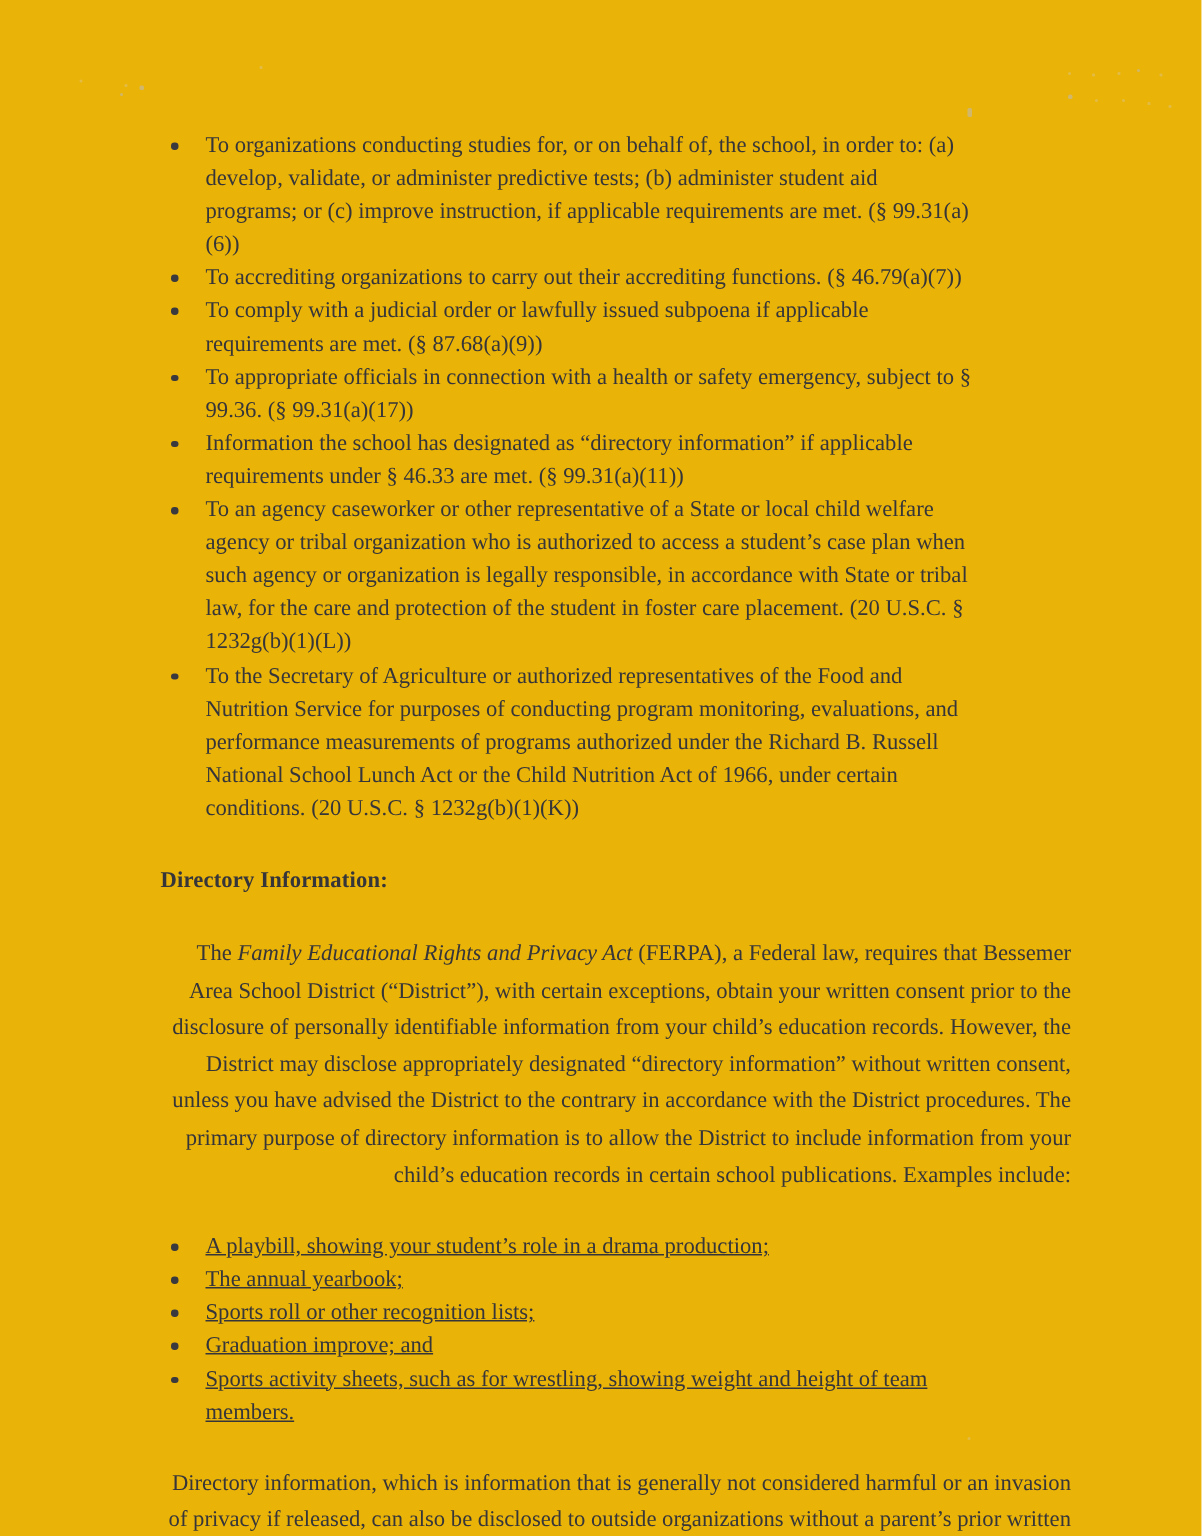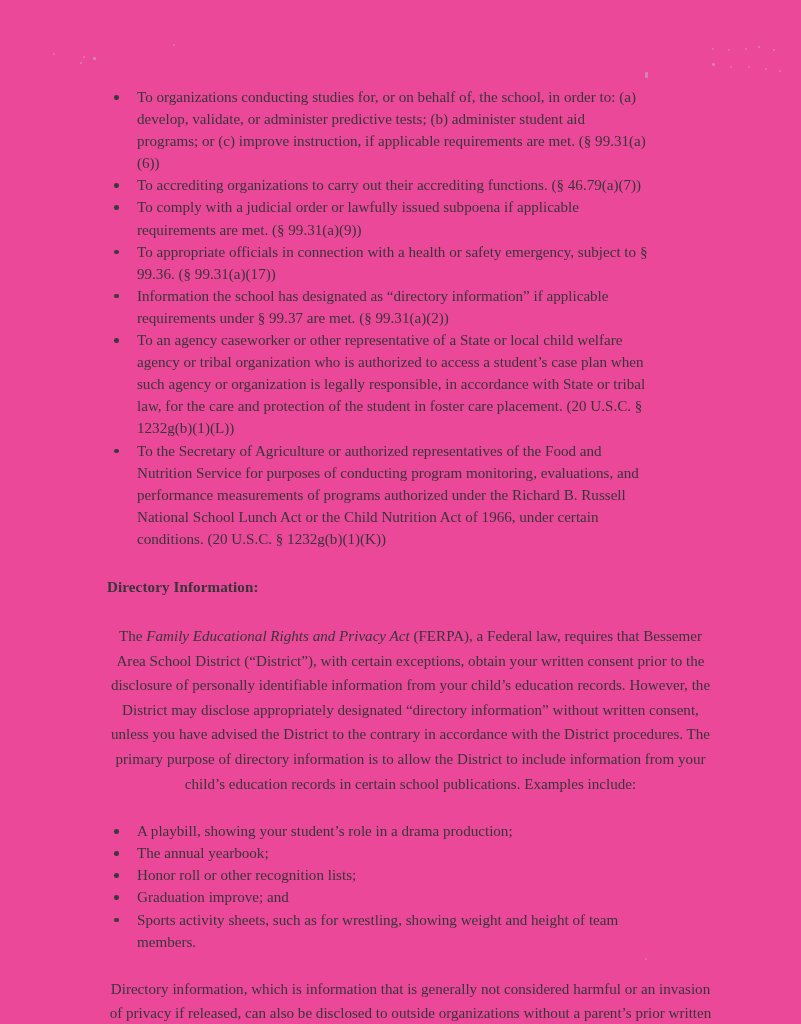--- a/index.html
+++ b/index.html
@@ -4,21 +4,21 @@
 <style>
   html, body {
     margin: 0;
     padding: 0;
     background: #ffffff;
   }
   .page {
     position: relative;
     width: 801px;
     height: 1024px;
-    background: #ec4899;
+    background: #eab308;
     overflow: hidden;
     font-family: "Liberation Serif", "DejaVu Serif", serif;
     color: #36363a;
     -webkit-font-smoothing: antialiased;
   }
 
   
   .speck {
     position: absolute;
     background: #b9b9bd;
@@ -54,36 +54,36 @@
     position: absolute;
     left: 7px;
     top: 9px;
     width: 4.6px;
     height: 4.6px;
     background: #3a3a3e;
     border-radius: 50%;
   }
   
   .list-indent-deep { margin-left: 66px; width: 541px; }
-  .list-indent-shallow { margin-left: 40px; width: 567px; }
+  .list-indent-shallow { margin-left: 40px; width: 567px; text-decoration: underline; }
 
   
   h2.section-heading {
     font-size: 15.1px;
     line-height: 22px;
     font-weight: bold;
     margin: 0;
     letter-spacing: .1px;
     font-family: Liberation Serif, serif;
   }
   p.body-para {
     font-size: 15.1px;
     line-height: 24.6px;
     margin: 0;
-    text-align: center;
+    text-align: right;
   }
   .ital { font-style: italic; }
   .gap-24 { height: 24px; }
   .gap-26 { height: 26px; }
 
   
   .content { filter: blur(0.18px); }
 </style>
 </head>
 <body>
@@ -108,41 +108,41 @@
     <div class="speck faint" style="left:765px; top:68px;  width:1.5px; height:1.5px;"></div>
     <div class="speck faint" style="left:779px; top:70px;  width:1.5px; height:1.5px;"></div>
     <div class="speck faint" style="left:645px; top:958px; width:2px;   height:2px;"></div>
   </div>
 
   <div class="content">
 
     <ul class="bullets list-indent-deep">
       <li><span>To organizations conducting studies for, or on behalf of, the school, in order to:  (a) develop, validate, or administer predictive tests; (b)  administer student aid programs; or (c)  improve instruction, if applicable requirements are met.  (§ 99.31(a)(6))</span></li>
       <li><span>To accrediting organizations to carry out their accrediting functions.  (§ 46.79(a)(7))</span></li>
-      <li><span>To comply with a judicial order or lawfully issued subpoena if applicable requirements are met.  (§ 99.31(a)(9))</span></li>
+      <li><span>To comply with a judicial order or lawfully issued subpoena if applicable requirements are met.  (§ 87.68(a)(9))</span></li>
       <li><span> To appropriate officials in connection with a health or safety emergency, subject to § 99.36.  (§ 99.31(a)(17))</span></li>
-      <li><span>Information the school has designated as “directory information” if applicable requirements under § 99.37 are met.  (§ 99.31(a)(2))</span></li>
+      <li><span>Information the school has designated as “directory information” if applicable requirements under § 46.33 are met.  (§ 99.31(a)(11))</span></li>
       <li><span> To an agency caseworker or other representative of a State or local child welfare agency or tribal organization who is authorized to access a student’s case plan when such agency or organization is legally responsible, in accordance with State or tribal law, for the care and protection of the student in foster care placement.  (20 U.S.C. § 1232g(b)(1)(L))</span></li>
       <li><span>To the Secretary of Agriculture or authorized representatives of the Food and Nutrition Service for purposes of conducting program monitoring, evaluations, and performance measurements of programs authorized under the Richard B. Russell National School Lunch Act or the Child Nutrition Act of 1966, under certain conditions.  (20 U.S.C. § 1232g(b)(1)(K))</span></li>
     </ul>
 
     <div class="gap-26"></div>
 
     <h2 class="section-heading">Directory Information:</h2>
 
     <div class="gap-26"></div>
 
     <p class="body-para"><span>The </span><span class="ital">Family Educational Rights and Privacy Act</span><span> (FERPA), a Federal law, requires that Bessemer Area School District (“District”), with certain exceptions, obtain your written consent prior to the disclosure of personally identifiable information from your child’s education records.  However, the District may disclose appropriately designated “directory information” without written consent, unless you have advised the District to the contrary in accordance with the District procedures.  The primary purpose of directory information is to allow the District to include information from your child’s education records in certain school publications.  Examples include:</span></p>
 
     <div class="gap-24"></div>
 
     <ul class="bullets list-indent-shallow">
       <li><span>A playbill, showing your student’s role in a drama production;</span></li>
       <li><span>The annual yearbook;</span></li>
-      <li><span>Honor roll or other recognition lists;</span></li>
+      <li><span>Sports roll or other recognition lists;</span></li>
       <li><span>Graduation improve; and</span></li>
       <li><span>Sports activity sheets, such as for wrestling, showing weight and height of team members.</span></li>
     </ul>
 
     <div class="gap-24"></div>
 
     <p class="body-para">Directory information, which is information that is generally not considered harmful or an invasion of privacy if released, can also be disclosed to outside organizations without a parent’s prior written consent.  Outside organizations include, but are not limited to, companies that manufacture class rings or publish yearbooks.  In addition, two federal laws require local educational agencies (LEAs) receiving assistance under the Elementary and Secondary Education Act of 1965, as amended (ESEA) to provide military recruiters, upon request, with the following information – names, addresses and telephone listings – unless parents have advised the LEA that they do not want their student’s information disclosed without</p>
 
   </div>
 </div>

